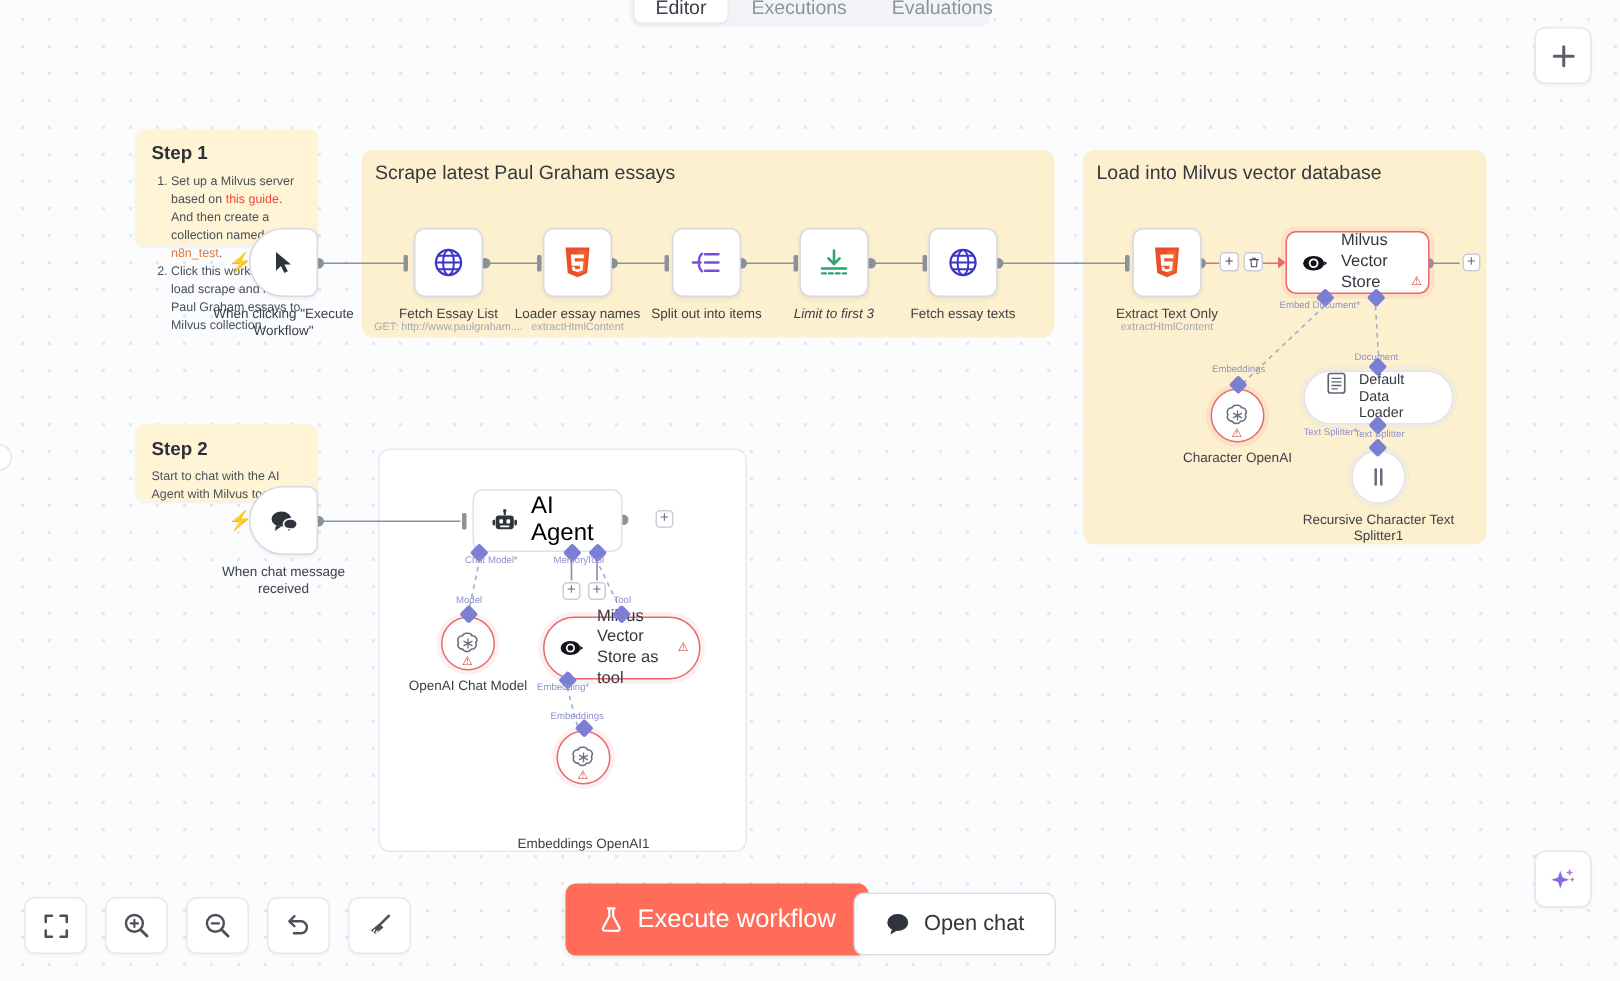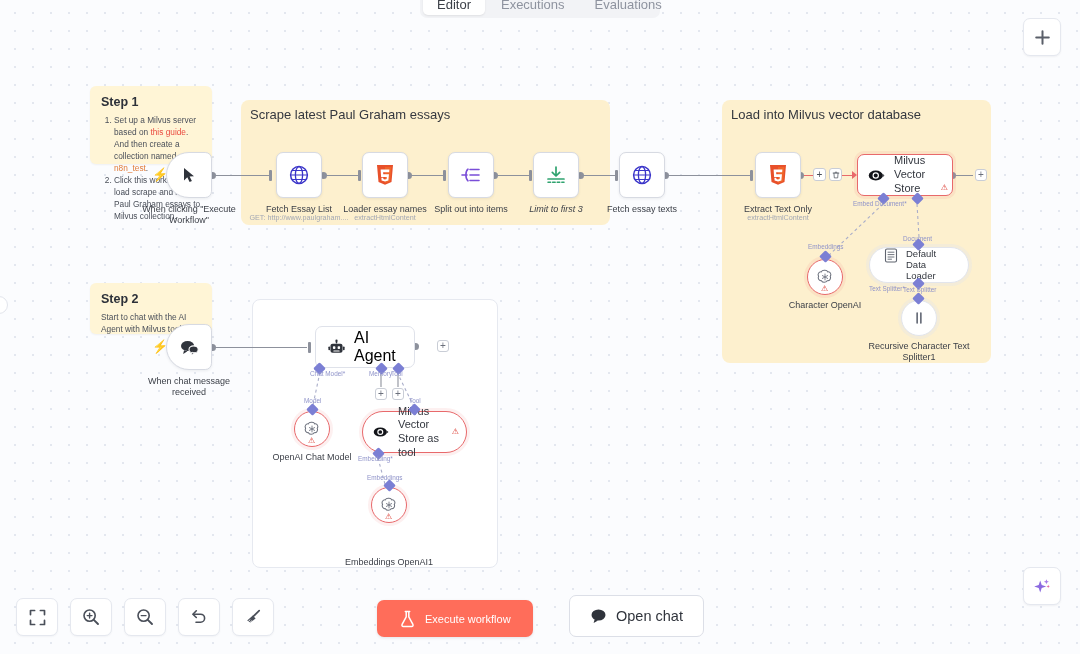--- a/index.html
+++ b/index.html
@@ -174,23 +174,23 @@
 
   
   .tool-btn {
     position: absolute; width: 42px; height: 38px; bottom: 18px;
     background: #fff; border: 1px solid #e5e8ef; border-radius: 7px;
     display: flex; align-items: center; justify-content: center;
     z-index: 35; box-shadow: 0 1px 2px rgba(16,24,40,.04);
   }
   .exec-btn {
     position: absolute; left: 377px; bottom: 17px;
-    height: 37px; padding: 0 22px; background: #ff6d5a;
+    height: 48px; padding: 0 22px; background: #ff6d5a;
     border: none; border-radius: 7px; color: #fff;
-    font-size: 11px; font-family: "Liberation Sans", sans-serif;
+    font-size: 17px; font-family: "Liberation Sans", sans-serif;
     display: flex; align-items: center; gap: 9px; z-index: 35;
     box-shadow: 0 1px 3px rgba(16,24,40,.10);
     text-align: right;
   }
   .chat-btn {
     position: absolute; left: 569px; bottom: 17px;
     height: 42px; padding: 0 20px; background: #fff;
     border: 1px solid #dcdfe7; border-radius: 7px; color: #30343c;
     font-size: 14.5px; font-family: "Liberation Sans", sans-serif;
     display: flex; align-items: center; gap: 9px; z-index: 35;
@@ -225,21 +225,21 @@
       <svg width="20" height="20" viewBox="0 0 20 20">
         <path d="M8.2 4.5 L9.7 9.0 L14.2 10.5 L9.7 12.0 L8.2 16.5 L6.7 12.0 L2.2 10.5 L6.7 9.0 Z" fill="#8b6ae0"></path>
         <path d="M14.4 3.2 L15.1 5.0 L16.9 5.7 L15.1 6.4 L14.4 8.2 L13.7 6.4 L11.9 5.7 L13.7 5.0 Z" fill="#a77ce8"></path>
         <path d="M16.2 8.7 L16.7 9.9 L17.9 10.4 L16.7 10.9 L16.2 12.1 L15.7 10.9 L14.5 10.4 L15.7 9.9 Z" fill="#e06aa8"></path>
       </svg>
     </span>
   </div>
 
   <div class="edge-circle"></div>
 
-  <div class="group" style="left:241px; top:100px; width:369px; height:125px;">
+  <div class="group" style="left:241px; top:100px; width:462px; height:125px;">
     <div class="g-title">Scrape latest Paul Graham essays</div>
   </div>
 
   <div class="group" style="left:722px; top:100px; width:269px; height:263px;">
     <div class="g-title">Load into Milvus vector database</div>
   </div>
 
   <div class="plain-group" style="left:252px; top:299px; width:246px; height:269px;"></div>
 
   <div class="sticky" style="left:90px; top:86px; width:122px; height:78px;">

